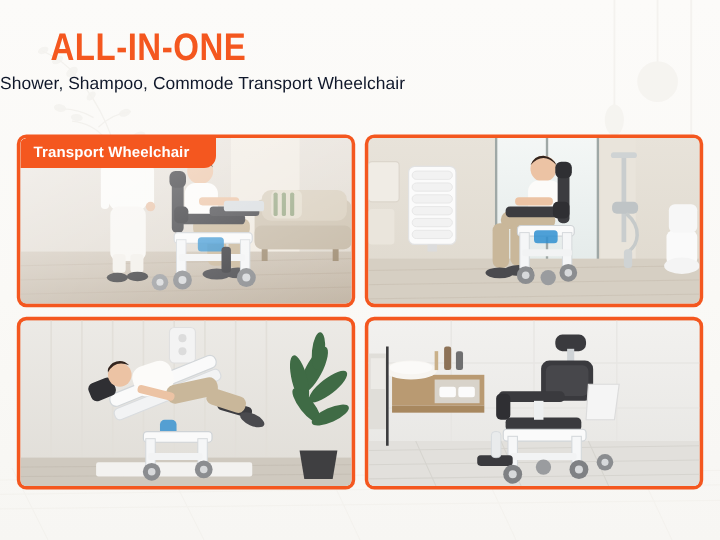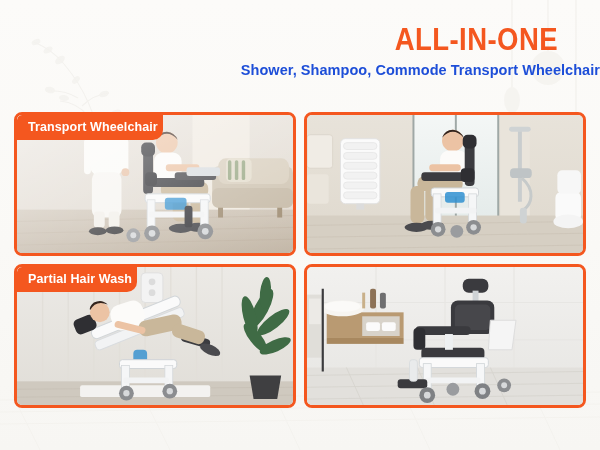--- a/index.html
+++ b/index.html
@@ -18,48 +18,48 @@
       linear-gradient(180deg,#fcfbf9 0%,#faf9f6 55%,#f7f6f3 100%);
   }
   .bg-branch{position:absolute;left:-10px;top:-6px;width:200px;height:150px;
     opacity:.5;pointer-events:none;}
   .bg-lamps{position:absolute;right:0;top:0;width:110px;height:190px;
     opacity:.75;pointer-events:none;}
   .bg-floorlines{position:absolute;left:0;right:0;bottom:0;height:60px;
     opacity:.55;pointer-events:none;}
 
   
-  .header{position:absolute;left:0;right:0;top:22px;text-align:right;z-index:5;}
+  .header{position:absolute;left:0;right:0;top:22px;text-align:left;z-index:5;}
   .title{
     font-family:"Liberation Sans Narrow","Liberation Sans",sans-serif;
     font-weight:bold;font-size:32px;line-height:34px;
     color:#f4571f;letter-spacing:.5px;
     transform:scaleX(.86);transform-origin:center;
     margin:0;
   }
   .subtitle{
-    margin:6px 0 0 0;font-size:14.5px;font-weight:700;
-    color:#1d4ed8;letter-spacing:.05px;
+    margin:6px 0 0 0;font-size:14.5px;font-weight:400;
+    color:#0f172a;letter-spacing:.05px;
   }
 
   
   .grid{position:absolute;left:14px;top:112px;width:572px;height:296px;
     display:grid;grid-template-columns:1fr 1fr;grid-template-rows:1fr 1fr;
     gap:8px 8px;z-index:4;}
   .panel{
     position:relative;border:3px solid #f4571f;border-radius:8px;
     overflow:hidden;background:#e9e6e1;
   }
   .scene{position:absolute;inset:0;overflow:hidden;}
   .scene svg{position:absolute;inset:0;width:100%;height:100%;display:block;}
   .badge{
     position:absolute;left:0;top:0;z-index:3;
     background:#f4571f;color:#fff;
     font-size:12.5px;font-weight:bold;letter-spacing:.1px;
-    padding:5px 5px 6px 11px;
+    padding:5px 22px 6px 11px;
     border-radius:5px 0 10px 0;
     white-space:nowrap;
     line-height:14px;
   }
 </style>
 </head>
 <body>
 
 <div class="page">
 
@@ -365,21 +365,20 @@
             <circle cx="84" cy="48" r="10" fill="#ecc3a4"></circle>
             <path d="M74 46 Q80 35 92 40 Q86 34 78 38 Q73 42 74 46Z" fill="#33241d"></path>
             <rect x="92" y="44" width="34" height="26" rx="10" transform="rotate(-18 92 44)" fill="#fcfbf9"></rect>
             <rect x="122" y="58" width="44" height="16" rx="7" transform="rotate(-12 122 58)" fill="#c9b79a"></rect>
             <rect x="160" y="58" width="34" height="14" rx="6" transform="rotate(18 160 58)" fill="#c9b79a"></rect>
             <ellipse cx="196" cy="86" rx="11" ry="5" transform="rotate(24 196 86)" fill="#4a4a4e"></ellipse>
             <rect x="100" y="56" width="32" height="7" rx="3.4" transform="rotate(14 100 56)" fill="#ecc3a4"></rect>
           </g>
         </svg>
       </div>
-      <div class="badge">Partial Hair Wash</div>
     </div>
 
     <div class="panel">
       <div class="scene">
         <svg viewBox="0 0 280 144" preserveAspectRatio="xMidYMid slice">
           <defs>
             <linearGradient id="p4wall" x1="0" y1="0" x2="0" y2="1">
               <stop offset="0" stop-color="#f2f1ef"></stop>
                 <stop offset="1" stop-color="#e6e5e2"></stop>
             </linearGradient>

